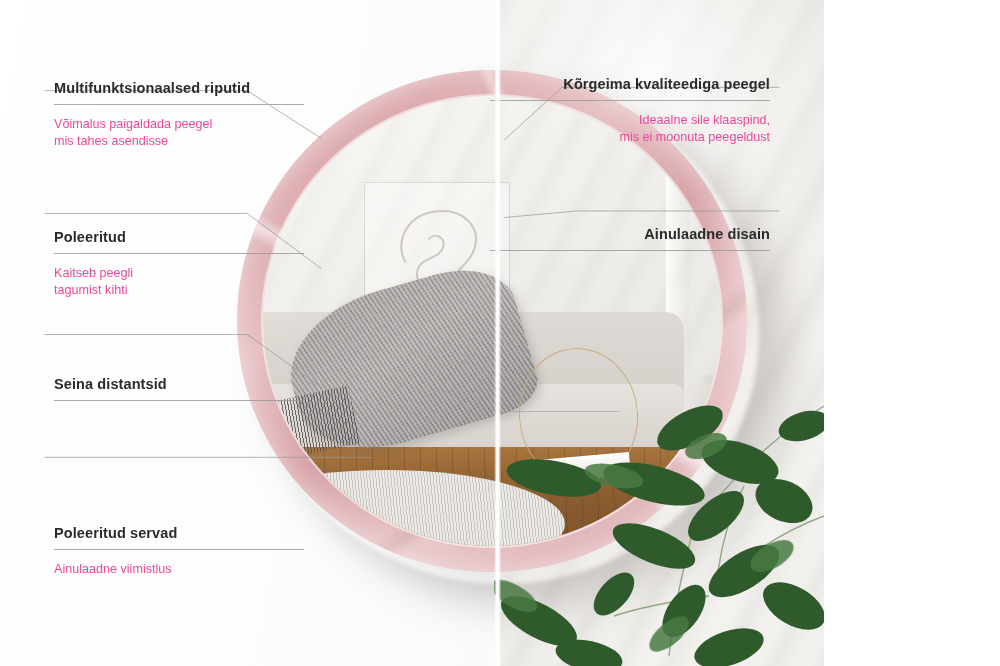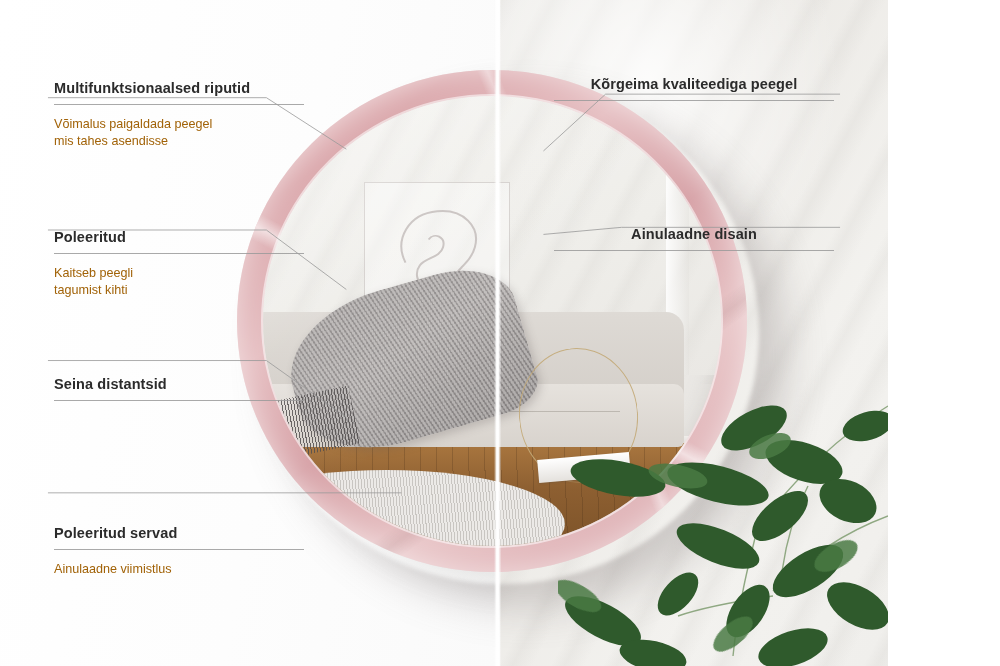--- a/index.html
+++ b/index.html
@@ -2,21 +2,21 @@
 <html><head>
 <meta charset="utf-8">
 <style>
   * { margin:0; padding:0; box-sizing:border-box; }
   html,body { width:1000px; height:666px; overflow:hidden; }
   body {
     font-family:"Liberation Sans", sans-serif;
     background:#ffffff;
     position:relative;
   }
-  #stage { position:absolute; inset:0; width:888px; height:666px; overflow:hidden; }
+  #stage { position:absolute; inset:0; width:824px; height:666px; overflow:hidden; }
 
   
   .panel-left {
     position:absolute; left:0; top:0; width:500px; height:666px;
     background:linear-gradient(100deg,#ffffff 0%,#fdfdfd 55%,#fafafa 100%);
     overflow:hidden;
   }
   
   .panel-right {
     position:absolute; left:497px; top:0; width:503px; height:666px;
@@ -233,25 +233,25 @@
   
   .callout { position:absolute; z-index:25; }
   .callout .title {
     font-size:14.5px; font-weight:bold; color:#2b2b2b; letter-spacing:.1px;
     white-space:nowrap;
   }
   .callout .rule {
     height:1px; background:#9a9a9a; margin-top:8px; opacity:.85;
   }
   .callout .desc {
-    margin-top:11px; font-size:12.6px; line-height:17px; color:#a16207;
+    margin-top:11px; font-size:12.6px; line-height:17px; color:#ec4899;
     white-space:pre-line;
   }
   .callout.left { left:54px; text-align:left; }
-  .callout.right { text-align:center; }
+  .callout.right { text-align:right; }
 
   
   .connectors { position:absolute; inset:0; z-index:20; pointer-events:none; }
 
   
   .foliage { position:absolute; right:0; bottom:0; width:330px; height:300px; z-index:18; }
   .foliage svg { width:100%; height:100%; display:block; }
 </style>
 </head>
 <body>
@@ -386,20 +386,22 @@
 
   <div class="callout left" style="top:525px; width:250px;">
     <div class="title">Poleeritud servad</div>
     <div class="rule"></div>
     <div class="desc">Ainulaadne viimistlus</div>
   </div>
 
   <div class="callout right" style="top:76px; right:54px; width:280px;">
     <div class="title">Kõrgeima kvaliteediga peegel</div>
     <div class="rule"></div>
+    <div class="desc">Ideaalne sile klaaspind,
+mis ei moonuta peegeldust</div>
   </div>
 
   <div class="callout right" style="top:226px; right:54px; width:280px;margin-left:24px;">
     <div class="title">Ainulaadne disain</div>
     <div class="rule"></div>
   </div>
 
 </div>
 
 </body></html>

